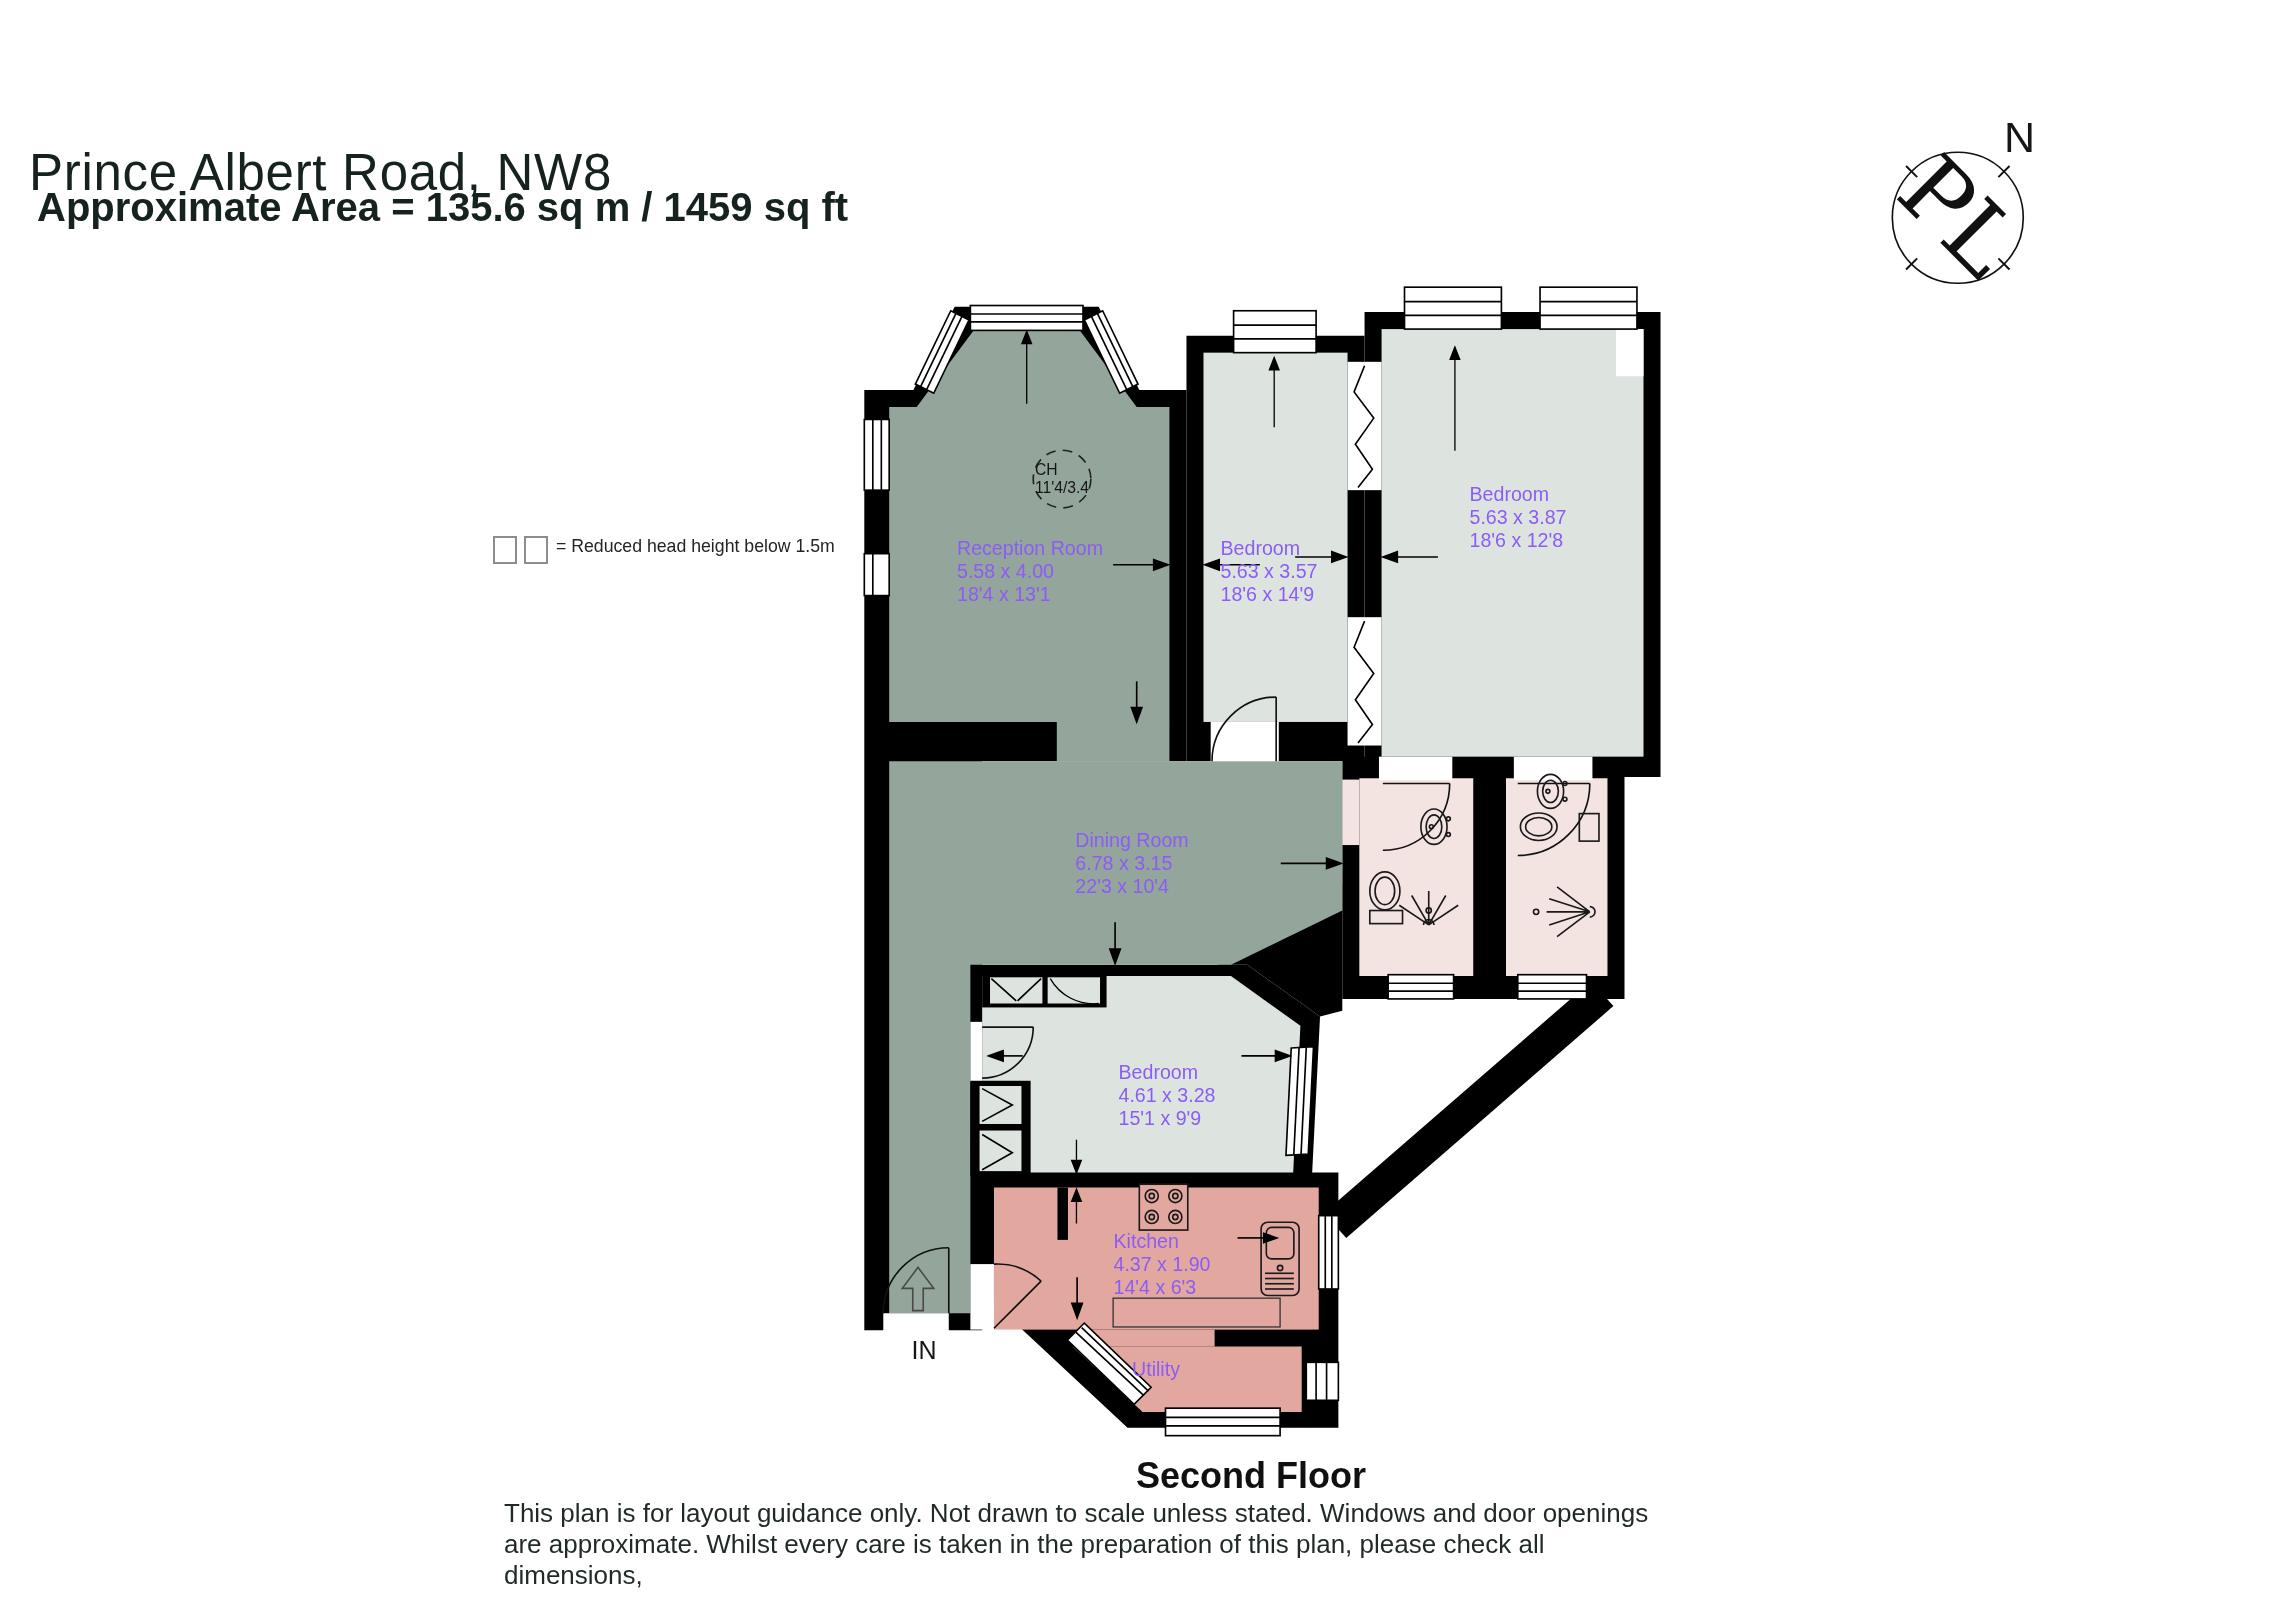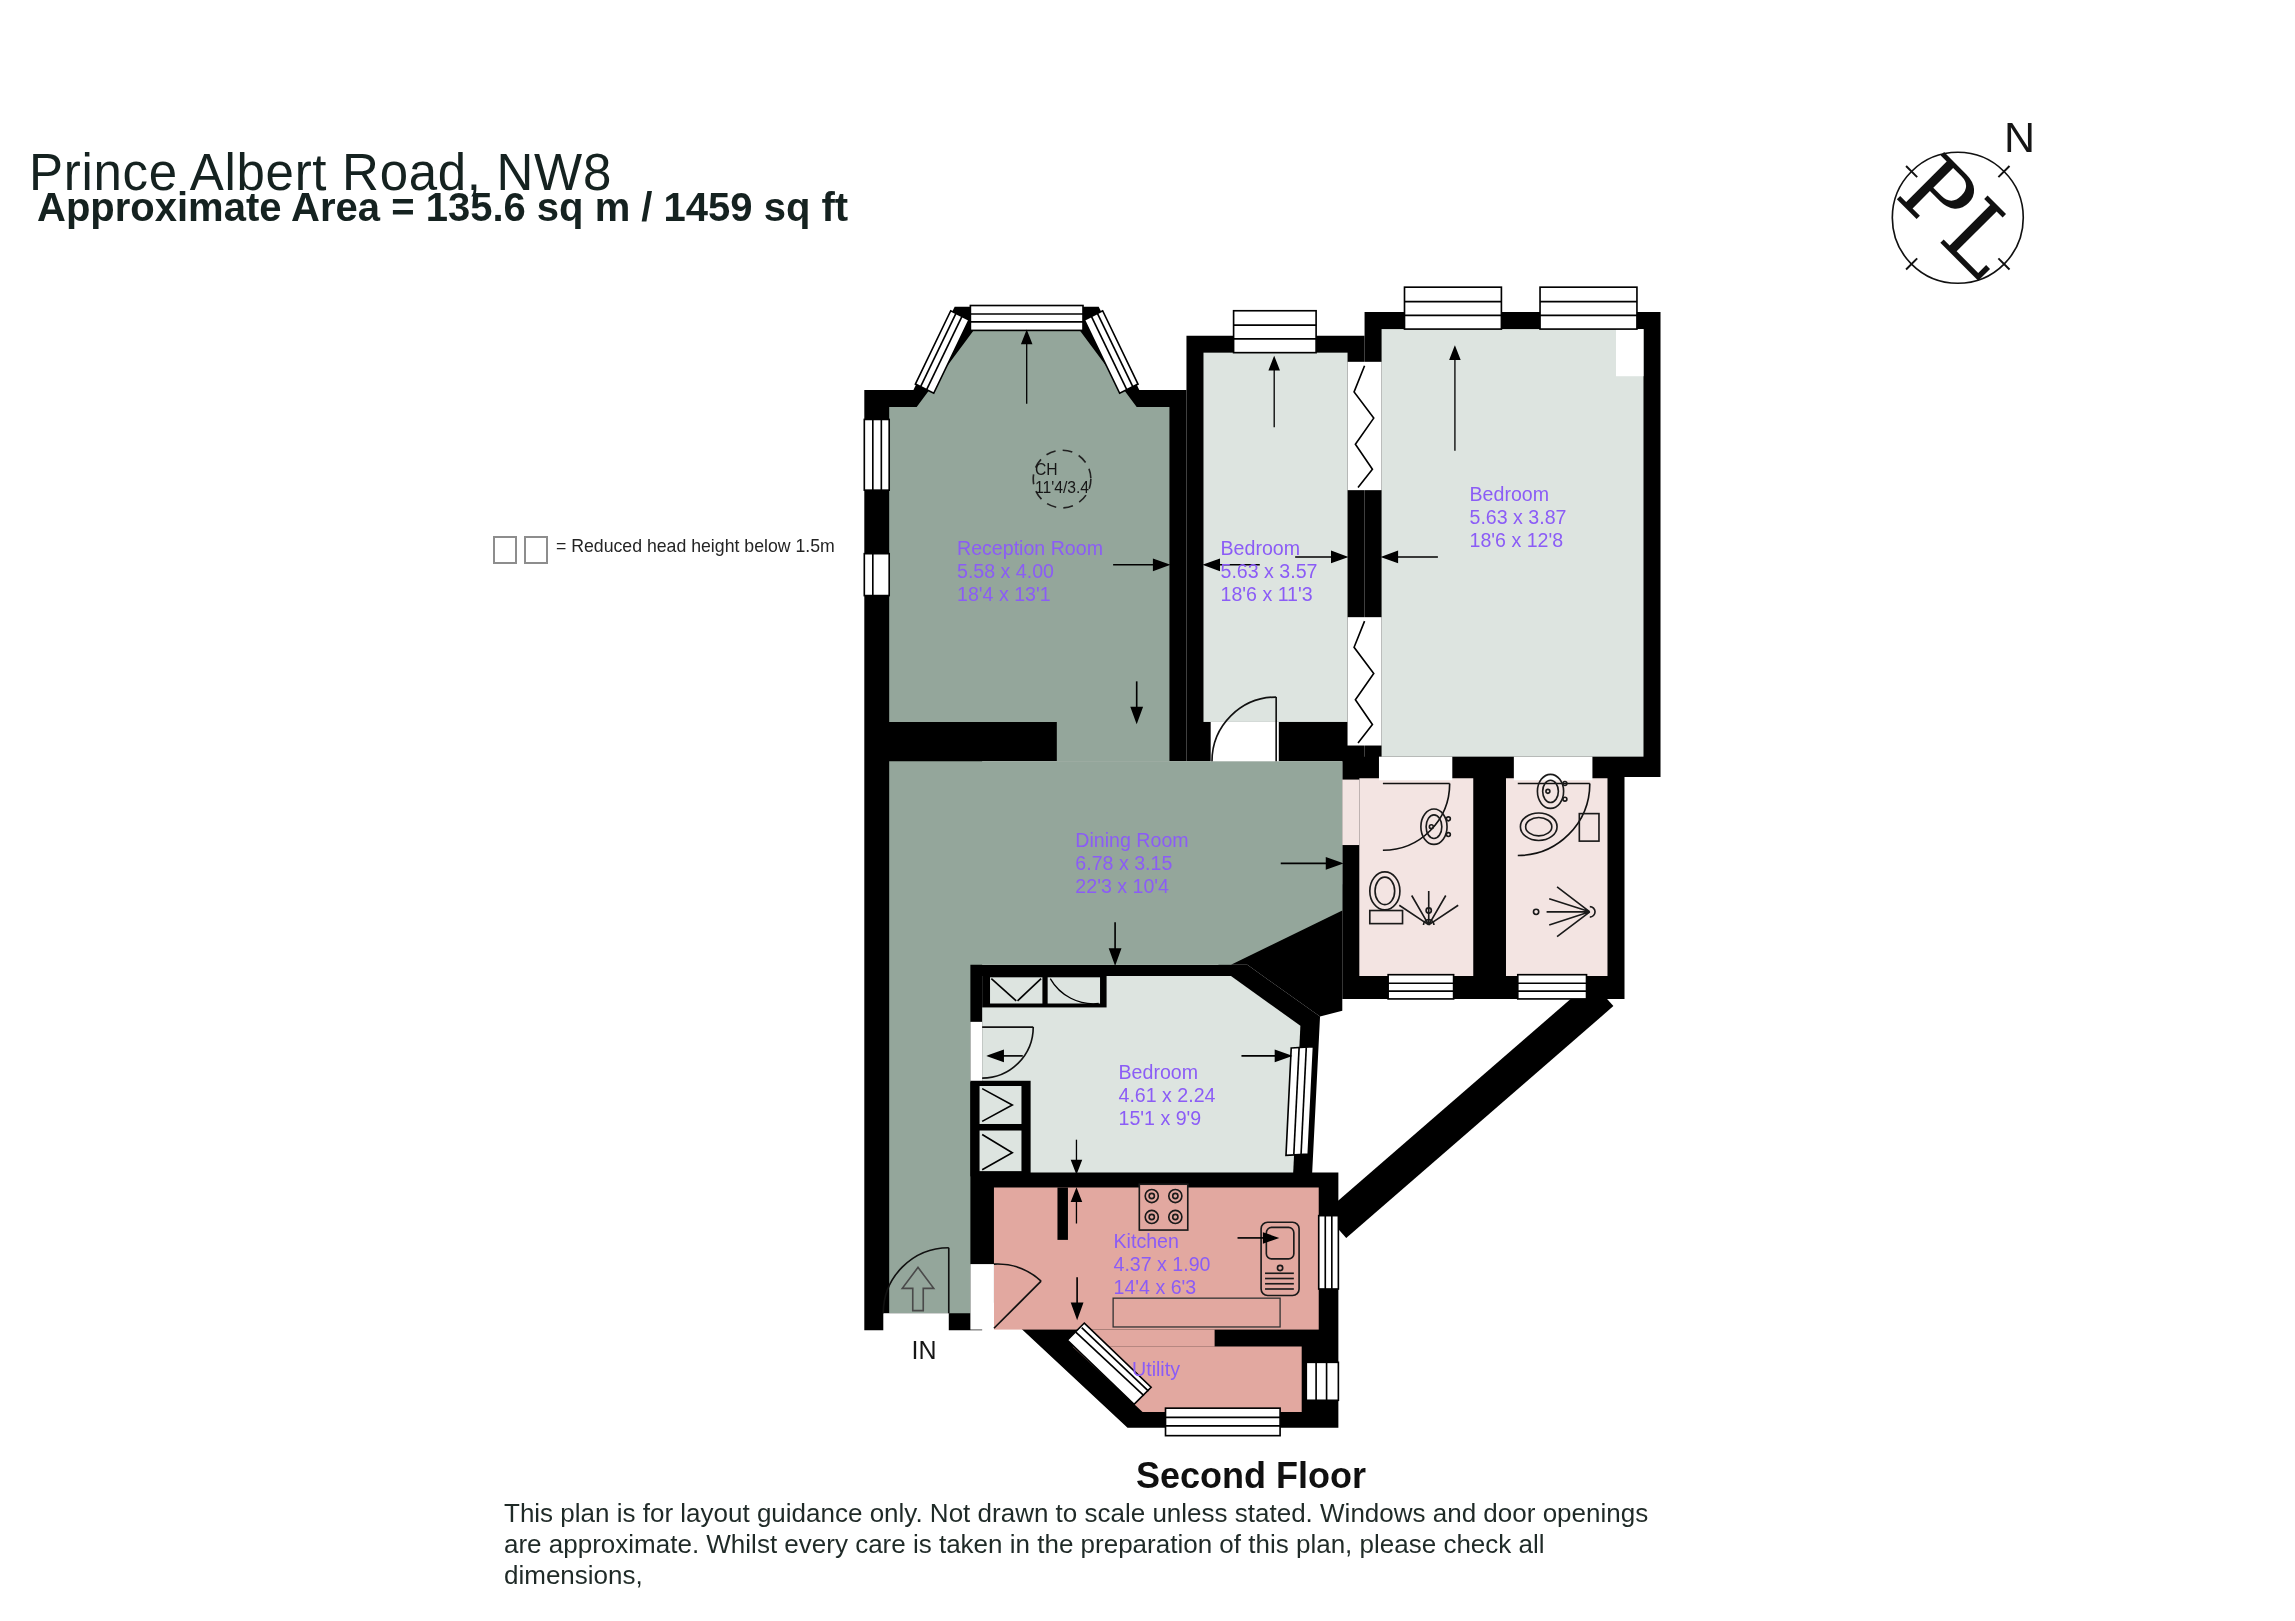--- a/index.html
+++ b/index.html
@@ -277,35 +277,35 @@
   </div>
 
   <div class="room-label" style="left:1030px;top:571px">
     <div>Reception Room</div>
     <div>5.58 x 4.00</div>
     <div>18'4 x 13'1</div>
   </div>
   <div class="room-label" style="left:1269px;top:571px">
     <div>Bedroom</div>
     <div>5.63 x 3.57</div>
-    <div>18'6 x 11'3</div>
+    <div>18'6 x 14'9</div>
   </div>
   <div class="room-label" style="left:1518px;top:517px">
     <div>Bedroom</div>
     <div>5.63 x 3.87</div>
     <div>18'6 x 12'8</div>
   </div>
   <div class="room-label" style="left:1132px;top:863px">
     <div>Dining Room</div>
     <div>6.78 x 3.15</div>
     <div>22'3 x 10'4</div>
   </div>
   <div class="room-label" style="left:1167px;top:1095px">
     <div>Bedroom</div>
-    <div>4.61 x 2.24</div>
+    <div>4.61 x 3.28</div>
     <div>15'1 x 9'9</div>
   </div>
   <div class="room-label" style="left:1162px;top:1264px">
     <div>Kitchen</div>
     <div>4.37 x 1.90</div>
     <div>14'4 x 6'3</div>
   </div>
   <div class="room-label" style="left:1156px;top:1369px">
     <div>Utility</div>
   </div>

